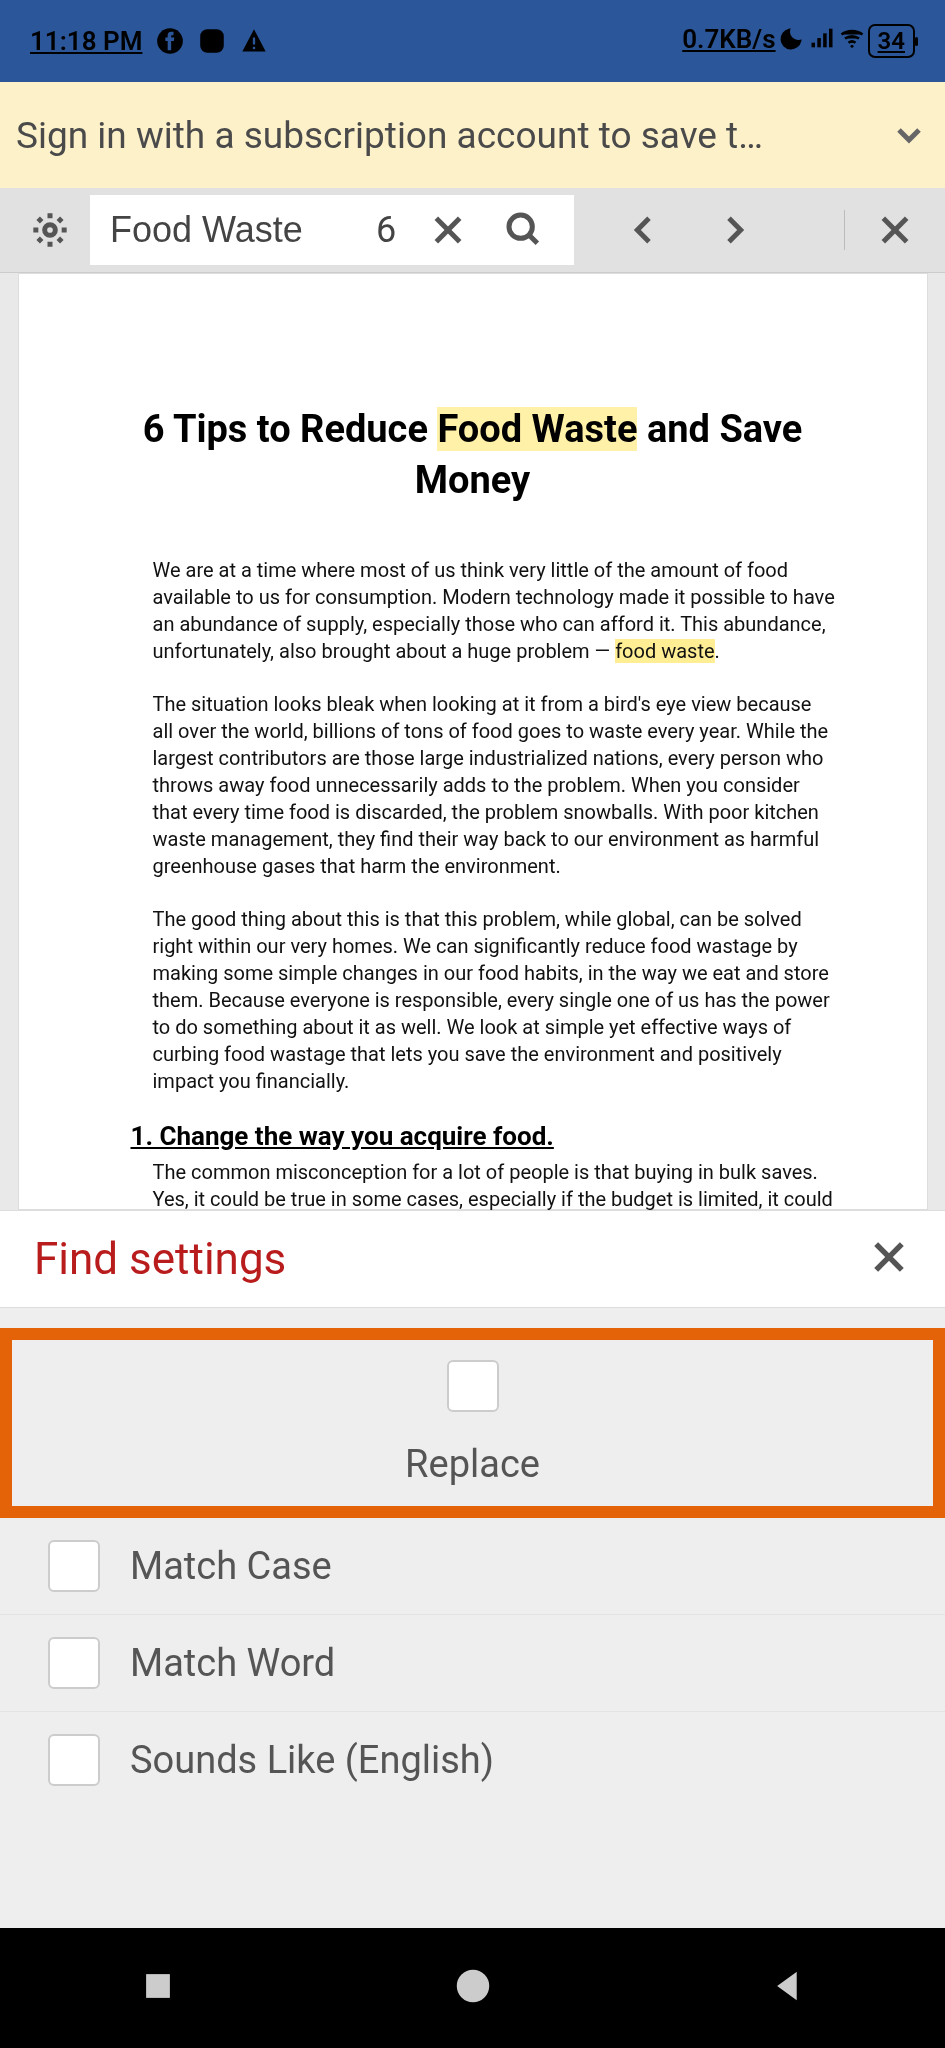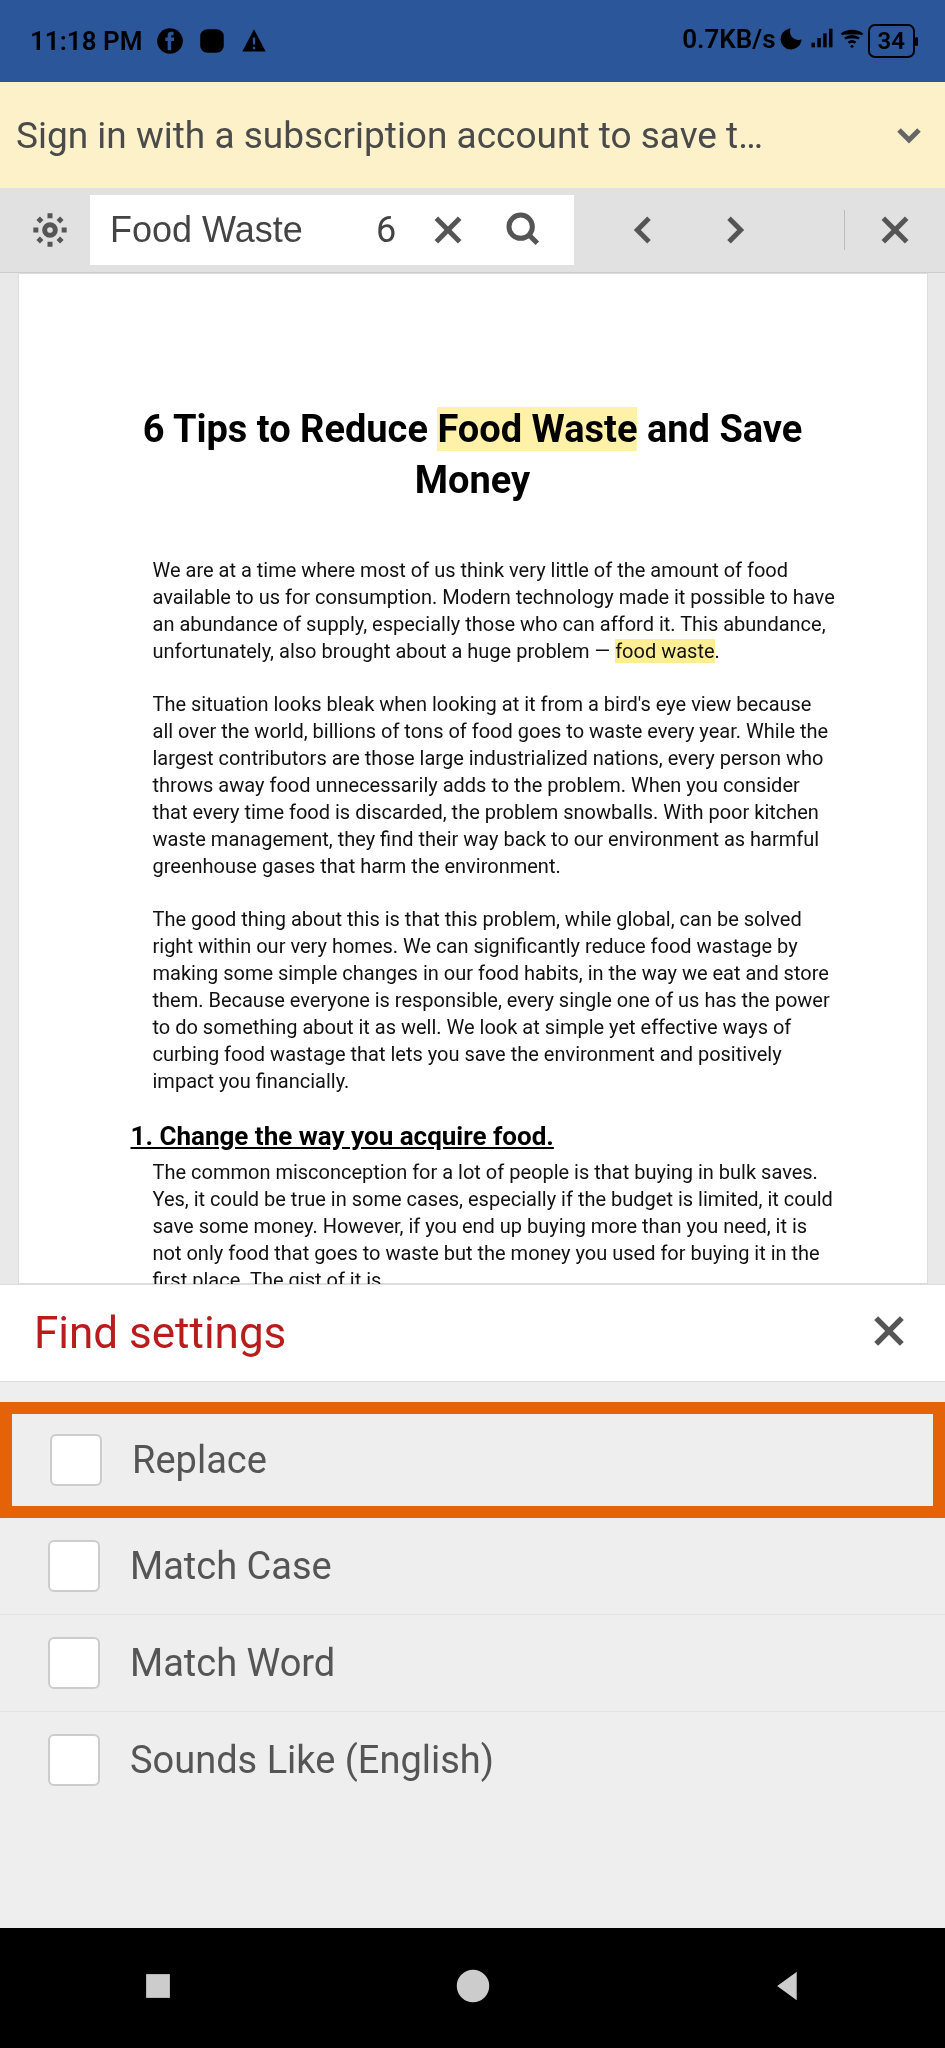--- a/index.html
+++ b/index.html
@@ -1,20 +1,20 @@
 <!DOCTYPE html>
 <html><head>
 <meta charset="utf-8">
 <style>
   * { box-sizing: border-box; margin: 0; padding: 0; }
   html, body { width: 945px; height: 2048px; font-family: -apple-system, Roboto, "Segoe UI", sans-serif; background: #000; overflow: hidden; }
   .screen { width: 945px; height: 2048px; display: flex; flex-direction: column; background: #fff; }
 
   
-  .status-bar { height: 82px; background: #2b579a; color: #000; display: flex; align-items: center; justify-content: space-between; padding: 0 30px; font-size: 26px; font-weight: 600; }
+  .status-bar { height: 82px; background: #2b579a; color: #000; display: flex; align-items: center; justify-content: space-between; padding: 0 30px; font-size: 26px; font-weight: 600; text-decoration: underline; }
   .status-left { display: flex; align-items: center; gap: 14px; }
   .status-right { display: flex; align-items: flex-start; gap: 2px; }
   .sb-icon { width: 28px; height: 28px; fill: #000; }
   .battery-box { border: 2.5px solid #000; border-radius: 7px; padding: 1px 8px; font-size: 24px; position: relative; }
   .battery-box::after { content:""; position:absolute; right:-5px; top:35%; width:3px; height:30%; background:#000; border-radius:2px; }
 
   
   .banner { height: 106px; background: #fdf1ca; display: flex; align-items: center; justify-content: space-between; padding: 0 16px; }
   .banner-text { font-size: 37px; color: #4a4a4a; white-space: nowrap; overflow: hidden; text-overflow: ellipsis; flex:1; }
   .banner-chevron { width: 40px; height: 40px; stroke: #666; stroke-width:3; fill:none; margin-left:20px; }
@@ -44,21 +44,21 @@
   .find-panel { background:#fff; border-top: 1px solid #ddd; }
   .find-header { display:flex; align-items:center; justify-content:space-between; padding: 22px 34px; border-bottom: 1px solid #ddd; }
   .find-header-title { font-size: 44px; color:#b91c1c; }
   .find-close svg { width:44px; height:44px; stroke:#555; stroke-width:3; fill:none; }
   .find-options { background:#eeeeee; padding: 20px 0 120px 0; }
   .opt-row { display:flex; align-items:center; gap: 30px; padding: 22px 48px; border-bottom: 1px solid #e3e3e3; }
   .opt-row:last-child { border-bottom:none; }
   .opt-check { width: 52px; height: 52px; background:#fff; border: 2px solid #ccc; border-radius:6px; flex-shrink:0; }
   .opt-label { font-size: 38px; color:#555; }
   .opt-highlight { border: 12px solid #e46309; padding: 20px 38px; margin-bottom: 0; }
-  .opt-highlight .opt-row { border-bottom:none; padding:0; }
+  .opt-highlight .opt-row { border-bottom:none; padding:0;flex-direction:column; }
 
   
   .nav-bar { height: 120px; background:#000; display:flex; align-items:center; justify-content:space-around; }
   .nav-bar svg { width:38px; height:38px; fill:#ccc; stroke:#ccc; }
 
 </style>
 </head>
 <body>
 
 <div class="screen">

